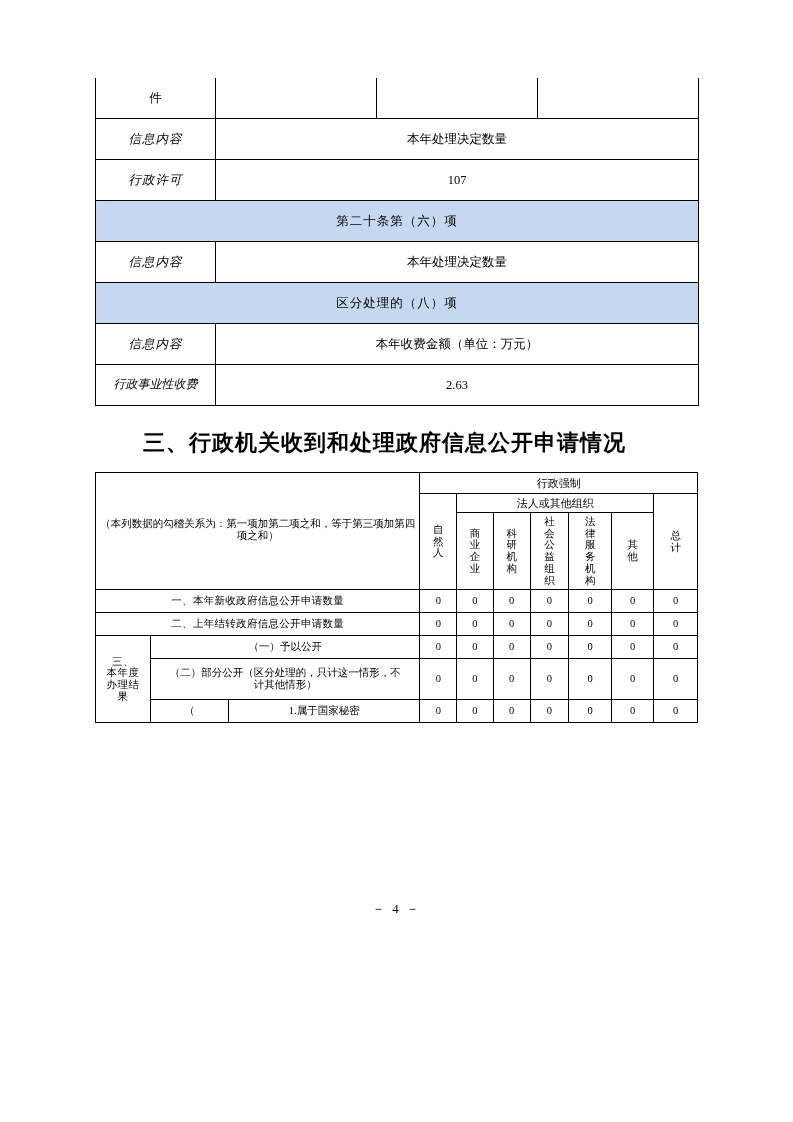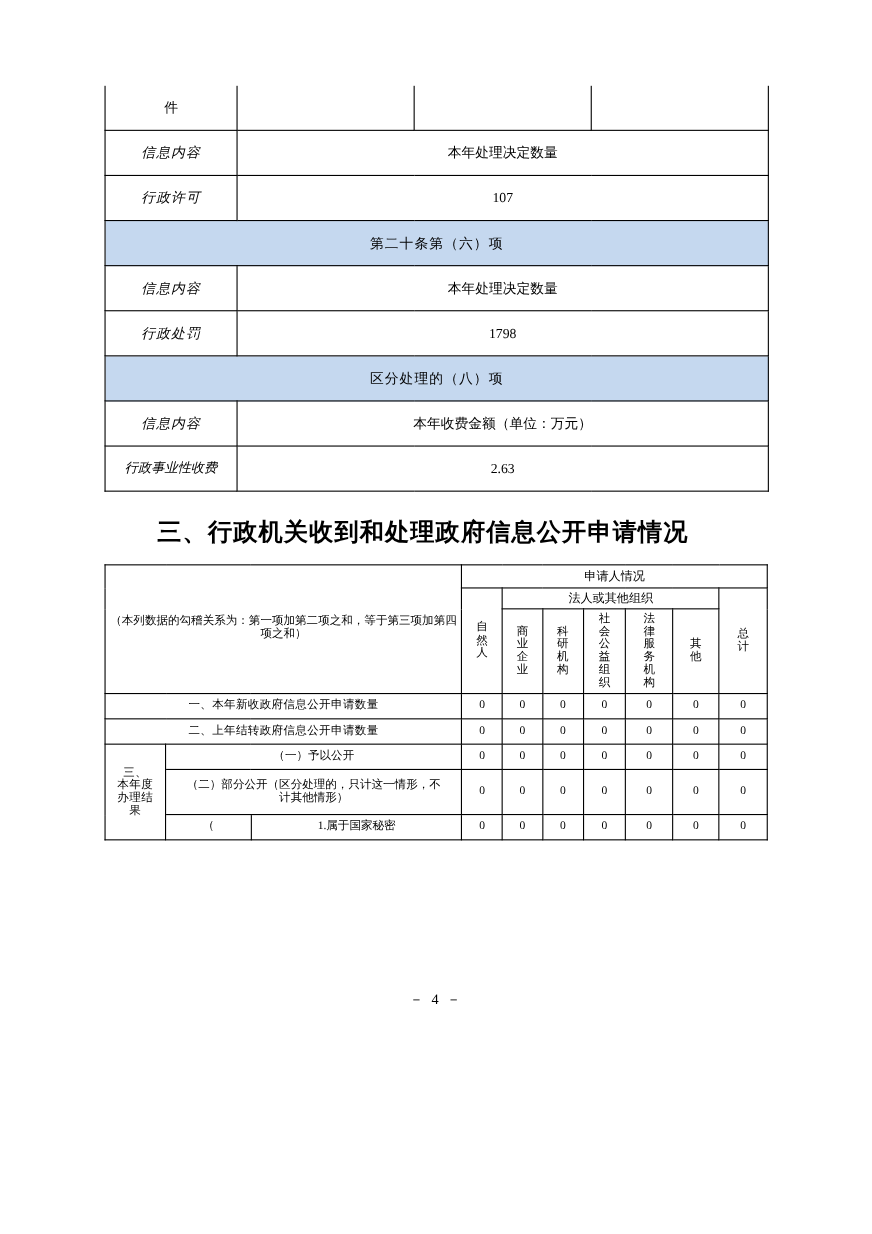--- a/index.html
+++ b/index.html
@@ -161,24 +161,20 @@
         <td class="lblcell">行政许可</td>
         <td colspan="3" class="num">107</td>
       </tr>
 
       <tr>
         <td class="hdr" colspan="4">第二十条第（六）项</td>
       </tr>
       <tr>
         <td class="lblcell">信息内容</td>
         <td colspan="3">本年处理决定数量</td>
-      </tr>
-      <tr>
-        <td class="lblcell">行政处罚</td>
-        <td colspan="3" class="num">1798</td>
       </tr>
 
       <tr>
         <td class="hdr" colspan="4">区分处理的（八）项</td>
       </tr>
       <tr>
         <td class="lblcell">信息内容</td>
         <td colspan="3">本年收费金额（单位：万元）</td>
       </tr>
       <tr>
@@ -200,21 +196,21 @@
       <col style="width:32px">
       <col style="width:34px">
       <col style="width:37px">
       <col style="width:37px">
       <col style="width:38px">
     </colgroup>
     <tbody>
 
       <tr>
         <td rowspan="3" colspan="3" class="note">（本列数据的勾稽关系为：第一项加第二项之和，等于第三项加第四项之和）</td>
-        <td colspan="7" style="height:20px;font-size:11px;">申请人情况</td>
+        <td colspan="7" style="height:20px;font-size:11px;">行政强制</td>
       </tr>
 
       <tr>
         <td rowspan="2" class="vert">自<br>然<br>人</td>
         <td colspan="5" style="height:18px;font-size:11px;">法人或其他组织</td>
         <td rowspan="2" class="vert">总<br>计</td>
       </tr>
 
       <tr>
         <td class="vert" style="height:76px">商<br>业<br>企<br>业</td>

